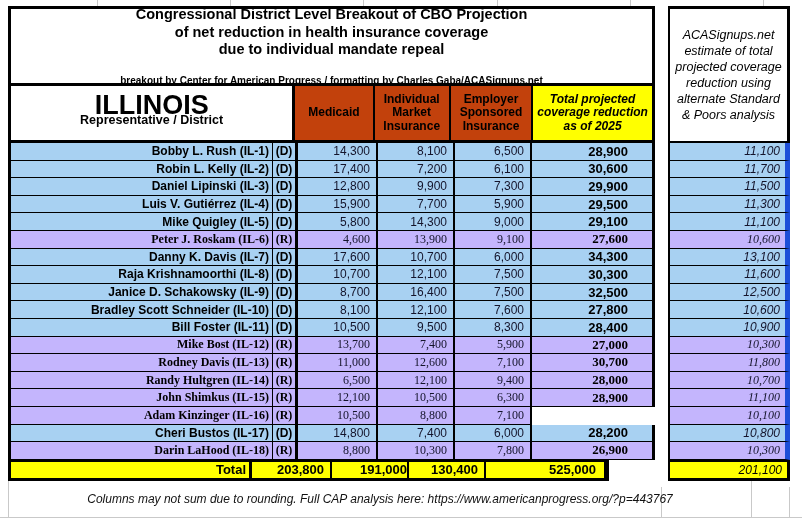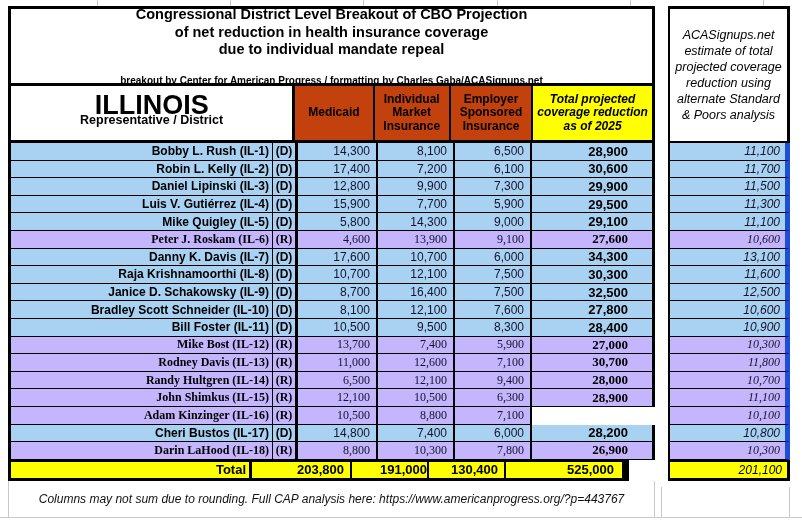--- a/index.html
+++ b/index.html
@@ -51,27 +51,27 @@
   .dem .c, .dem.sp-cell { background:#a8d1f2; }
   .rep .c, .rep.sp-cell { background:#c4b5fd;font-family:Liberation Serif, serif; }
 
   .total-row { display:flex; height:21px; }
   .tc {
     box-sizing:border-box; height:21px; border-top:2px solid #000; border-bottom:3px solid #000;
     background:#ffff00; font-weight:bold; font-size:13px;
     display:flex; align-items:center; justify-content:flex-end; white-space:nowrap;
   }
   .tc-label { width:244px; border-left:3px solid #000; border-right:3px solid #000; padding-right:3px; }
-  .tc-med { width:100px;  border-right:2px solid #000; padding-right:6px; }
+  .tc-med { width:80px;  border-right:2px solid #000; padding-right:6px; }
   .tc-ind { width:77px;  border-right:2px solid #000; }
   .tc-emp { width:77px;  border-right:2px solid #000; padding-right:6px; }
-  .tc-tot { width:123px; border-right:7px solid #000000; padding-right:8px; }
+  .tc-tot { width:123px; border-right:5px solid #000000; padding-right:8px; }
 
   .footer-cell {
-    box-sizing:border-box; width:647px; height:37px;
+    box-sizing:border-box; width:744px; height:37px;
     border-left:1px solid #c9c9c9; border-right:1px solid #c9c9c9;
     display:flex; align-items:center; justify-content:center;
     font-style:italic; font-size:12px; color:#111;
   }
 
   .right-col { position:absolute; left:660px; top:0; width:122px; }
   .right-head {
     box-sizing:border-box; height:137px; background:#fff;
     border:2px solid #000; border-top:3px solid #000; border-right:3px solid #000;
     font-style:italic; font-size:12.5px; line-height:16px; text-align:center;

